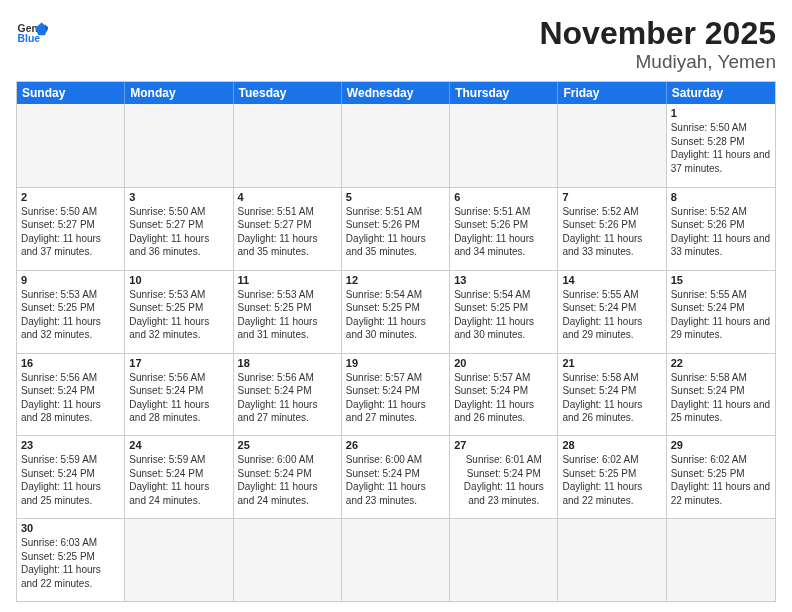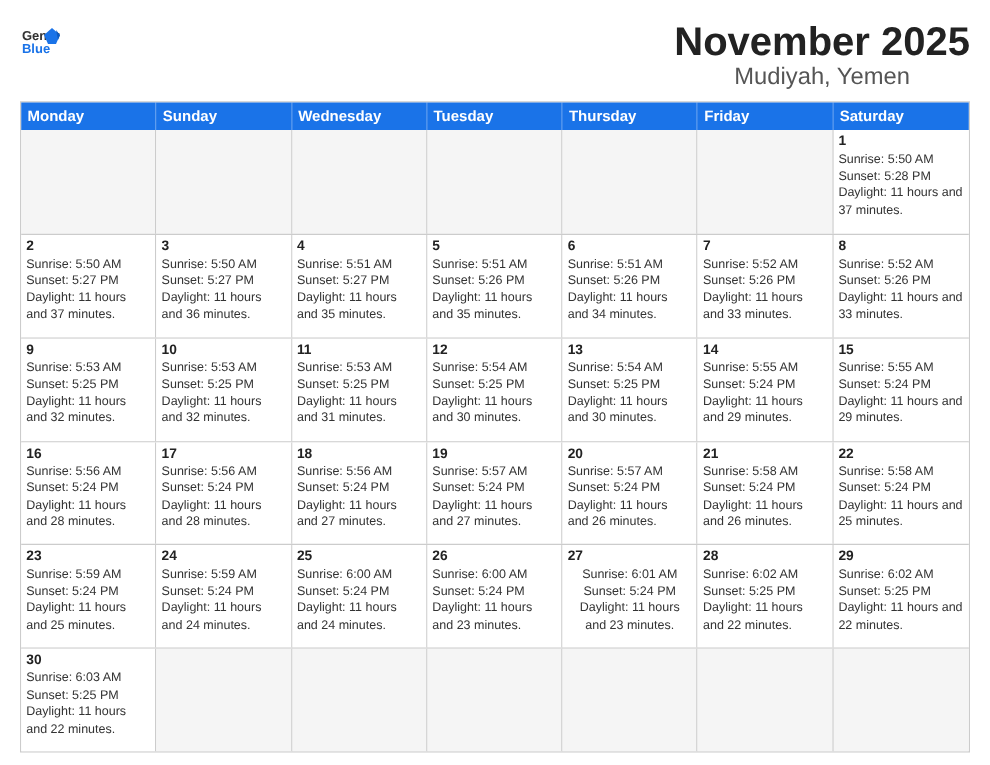--- a/index.html
+++ b/index.html
@@ -26,21 +26,21 @@
     .logo {
       display: flex;
       align-items: center;
       gap: 4px;
     }
     .logo-icon {
       width: 32px;
       height: 32px;
     }
     .title-block {
-      text-align: center;
+      text-align: right;
     }
     .month-title {
       font-size: 32px;
       font-weight: bold;
       color: #222;
       line-height: 1.1;
     }
     .location {
       font-size: 19px;
       color: #555;
@@ -114,24 +114,24 @@
       </svg>
     </div>
     <div class="title-block">
       <div class="month-title">November 2025</div>
       <div class="location">Mudiyah, Yemen</div>
     </div>
   </div>
 
   <div class="calendar">
     <div class="cal-header">
-    <div class="cal-header-cell">Monday</div>
-        <div class="cal-header-cell">Sunday</div>
+    <div class="cal-header-cell">Sunday</div>
+        <div class="cal-header-cell">Monday</div>
+        <div class="cal-header-cell">Tuesday</div>
         <div class="cal-header-cell">Wednesday</div>
-        <div class="cal-header-cell">Tuesday</div>
         <div class="cal-header-cell">Thursday</div>
         <div class="cal-header-cell">Friday</div>
         <div class="cal-header-cell">Saturday</div>
       </div>
     <div class="cal-body">
     <div class="cal-row">
           <div class="cal-cell empty"></div>
           <div class="cal-cell empty"></div>
           <div class="cal-cell empty"></div>
           <div class="cal-cell empty"></div>

